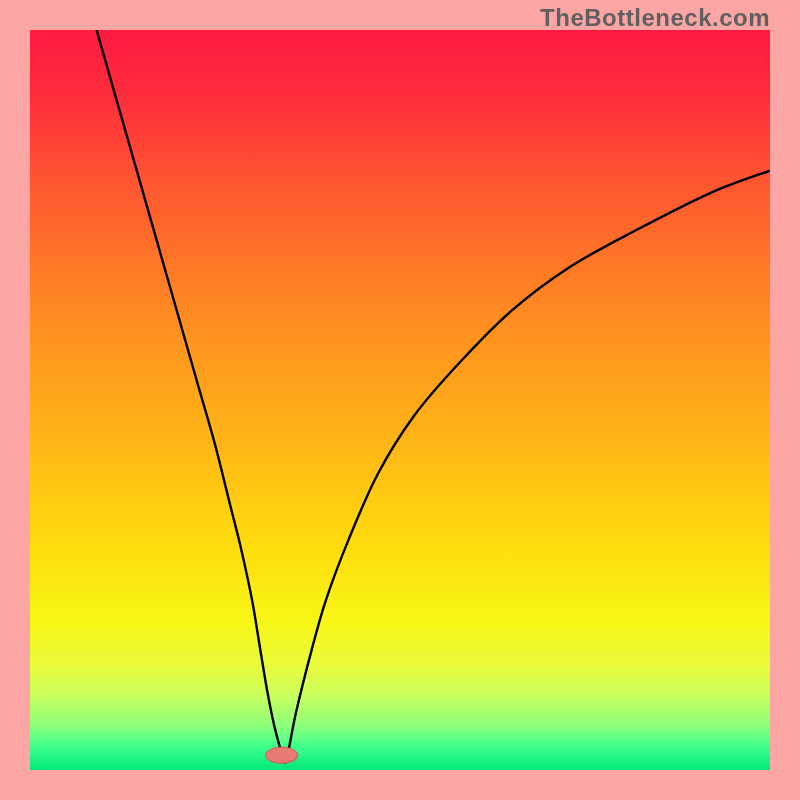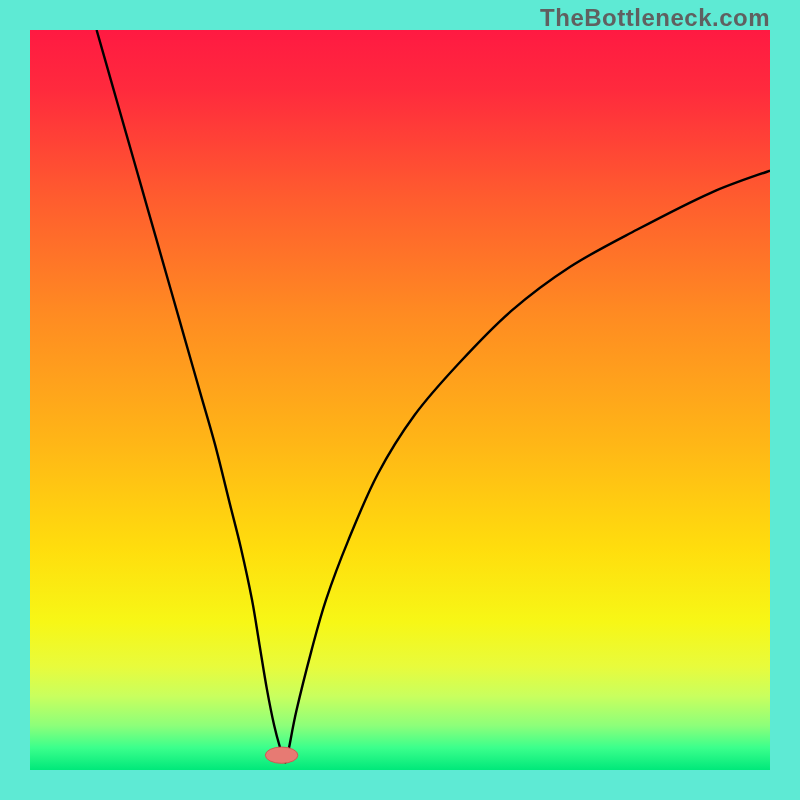--- a/index.html
+++ b/index.html
@@ -7,21 +7,21 @@
     padding: 0;
     width: 800px;
     height: 800px;
     background: #000;
     overflow: hidden;
     font-family: Arial, Helvetica, sans-serif;
   }
   .outer {
     width: 800px;
     height: 800px;
-    background: #5eead4;
+    background: #fca5a5;
     position: relative;
   }
   .plot-area {
     position: absolute;
     left: 30px;
     top: 30px;
     width: 740px;
     height: 740px;
   }
   .watermark {

